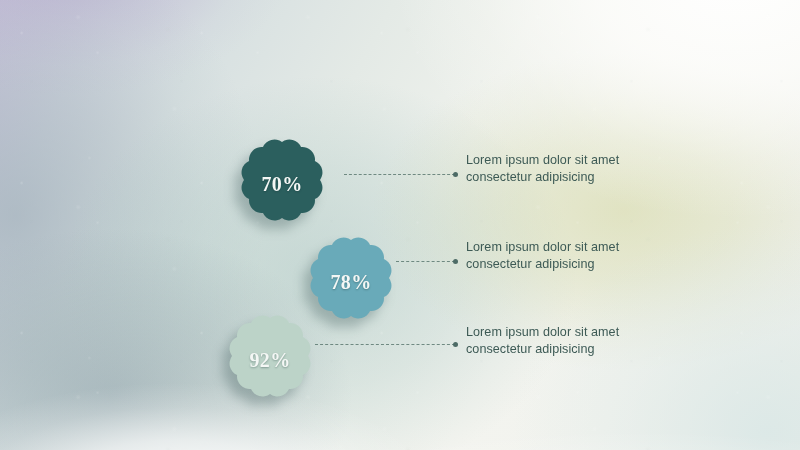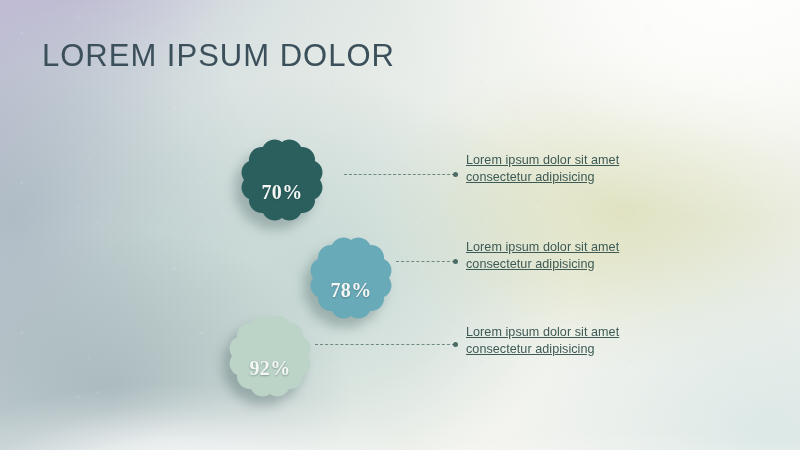--- a/index.html
+++ b/index.html
@@ -151,21 +151,21 @@
     position: absolute;
     left: 0;
     top: 0;
     width: 96px;
     height: 96px;
   }
   .badge-shape svg { display: block; }
   .badge-label {
     position: absolute;
     left: 0;
-    top: 12px;
+    top: 4px;
     width: 96px;
     height: 96px;
     display: flex;
     align-items: center;
     justify-content: center;
     font-family: "Liberation Serif", serif;
     font-weight: bold;
     font-size: 20px;
     color: #f4f7f5;
     letter-spacing: 0.3px;
@@ -192,39 +192,38 @@
   .desc {
     position: absolute;
     left: 466px;
     width: 230px;
     font-family: "Liberation Sans", sans-serif;
     font-size: 12.6px;
     line-height: 17px;
     color: #3d5a55;
     letter-spacing: 0.05px;
   }
-  .desc-line { display: block; white-space: nowrap; text-decoration: underline; }
+  .desc-line { display: block; white-space: nowrap; }
 </style>
 </head>
 <body>
 
 <div id="slide">
 
   <div class="bg-layer" id="bg-base"></div>
   <div class="bg-layer" id="bg-wash-lavender"></div>
   <div class="bg-layer" id="bg-wash-left"></div>
   <div class="bg-layer" id="bg-wash-teal-mid"></div>
   <div class="bg-layer" id="bg-wash-olive"></div>
   <div class="bg-layer" id="bg-wash-top-right"></div>
   <div class="bg-layer" id="bg-wash-bottomleft"></div>
   <div class="bg-layer" id="bg-wash-bottomright"></div>
   <div class="bg-layer" id="bg-wash-bottom-white"></div>
   <div class="bg-layer" id="bg-grain"></div>
 
-  <div id="title">LOREM IPSUM DOLOR</div>
 
   <div id="infographic">
       <div class="row">
         <div class="connector" style="left: 344px; top: 174px; width: 111px;"></div>
         <div class="connector-dot" style="left: 455px; top: 174px;"></div>
         <div class="badge-wrap" style="left: 234px; top: 132px;">
           <div class="badge-shadow">
             <svg width="96" height="96" viewBox="0 0 96 96">
               <path d="M48.00,10.00 A12.60,12.60 0 0 1 67.00,15.09 A12.60,12.60 0 0 1 80.91,29.00 A12.60,12.60 0 0 1 86.00,48.00 A12.60,12.60 0 0 1 80.91,67.00 A12.60,12.60 0 0 1 67.00,80.91 A12.60,12.60 0 0 1 48.00,86.00 A12.60,12.60 0 0 1 29.00,80.91 A12.60,12.60 0 0 1 15.09,67.00 A12.60,12.60 0 0 1 10.00,48.00 A12.60,12.60 0 0 1 15.09,29.00 A12.60,12.60 0 0 1 29.00,15.09 A12.60,12.60 0 0 1 48.00,10.00 Z" fill="#3e5a5a"></path>
             </svg>

